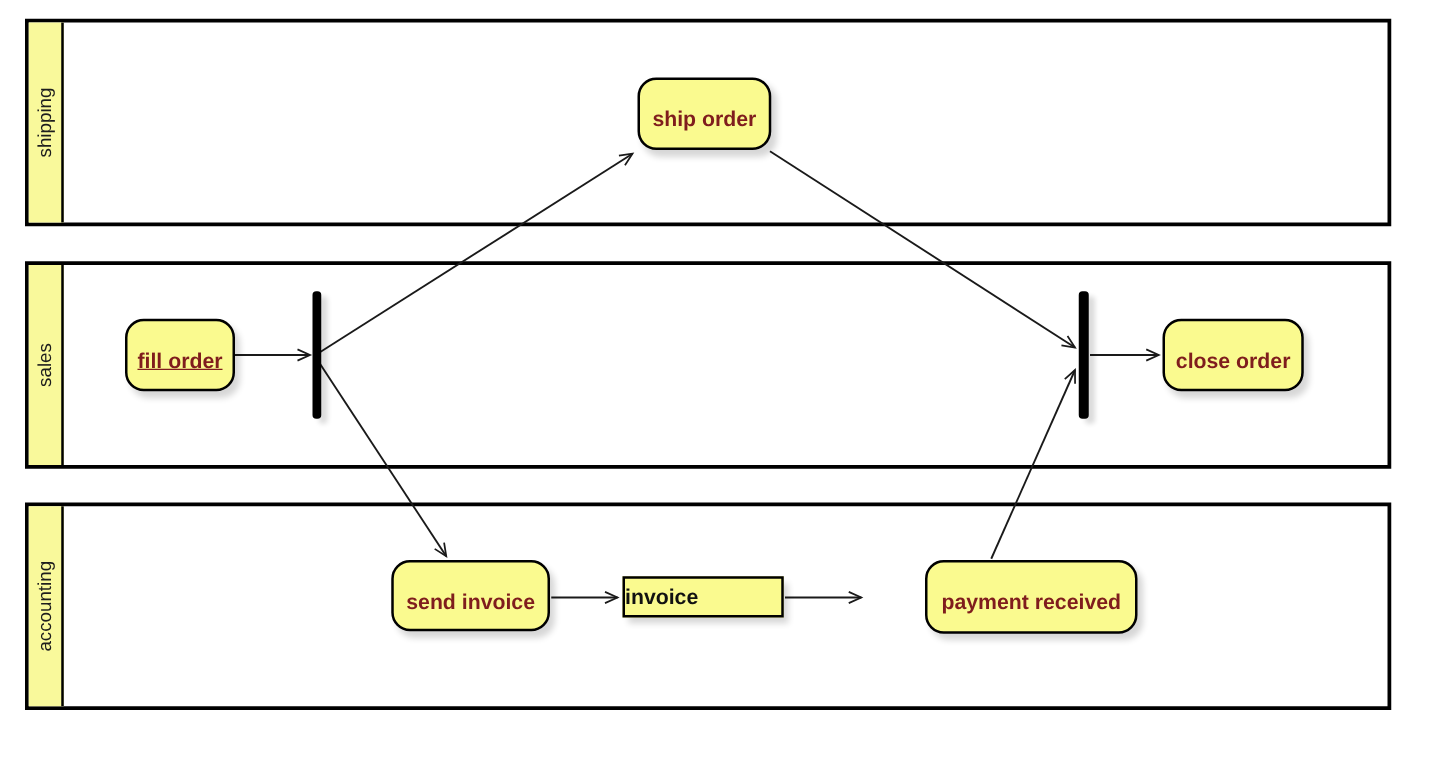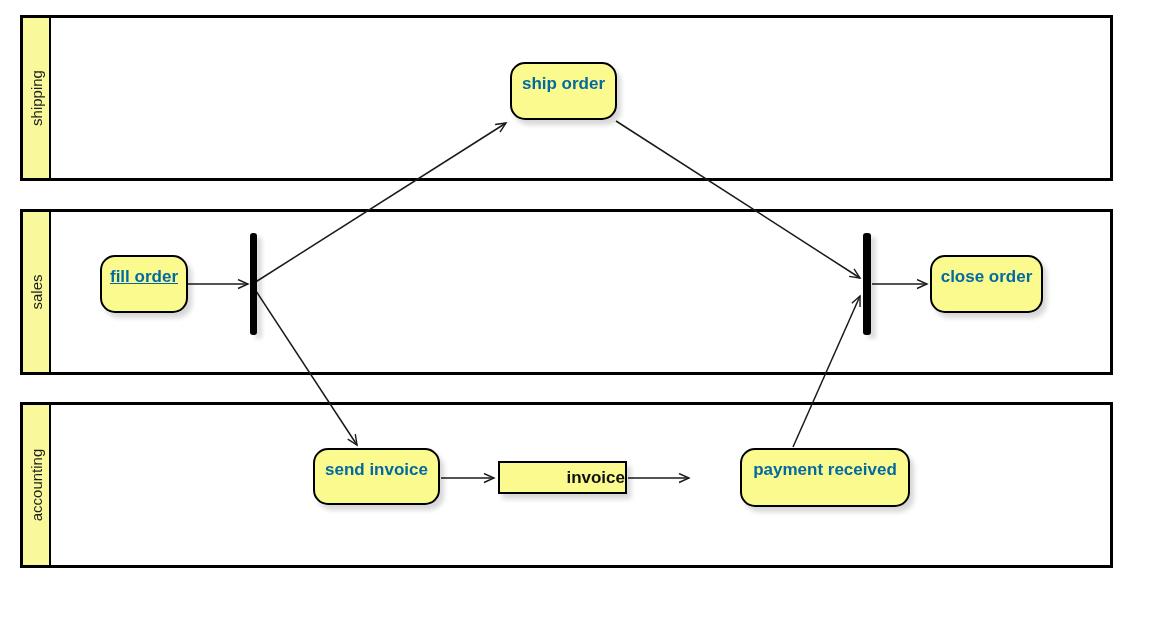--- a/index.html
+++ b/index.html
@@ -24,26 +24,26 @@
   .strip-label{position:absolute;left:50%;top:50%;transform:translate(-50%,-50%) rotate(-90deg);
                white-space:nowrap;font-size:15px;color:#1d1d1d;}
 
   
   .edges{position:absolute;left:0;top:0;width:1163px;height:621px;z-index:2;}
   .edge{stroke:var(--arrow);stroke-width:1.5;fill:none;}
 
   
   .action{position:absolute;background:var(--node-fill);border:2px solid var(--border);
           border-radius:15px;box-sizing:border-box;z-index:3;
-          display:flex;justify-content:center;align-items:flex-start;padding-top:10px;
-          font-weight:bold;font-size:17px;color:#0369a1;
+          display:flex;justify-content:center;align-items:flex-start;padding-top:22px;
+          font-weight:bold;font-size:17px;color:#7f1d1d;
           box-shadow:4px 5px 5px rgba(0,0,0,0.16);}
   .object-node{position:absolute;background:var(--node-fill);border:2px solid var(--border);
-          box-sizing:border-box;z-index:3;display:flex;justify-content:flex-end;align-items:center;
-          font-weight:bold;font-size:17px;color:#111;box-shadow:4px 5px 5px rgba(0,0,0,0.16);padding-left:29px;}
+          box-sizing:border-box;z-index:3;display:flex;justify-content:flex-start;align-items:center;
+          font-weight:bold;font-size:17px;color:#111;box-shadow:4px 5px 5px rgba(0,0,0,0.16);}
   .node-fill-order{left:100px;top:255px;width:88px;height:58px;text-decoration:underline;}
   .node-ship-order{left:510px;top:62px;width:107px;height:58px;}
   .node-close-order{left:930px;top:255px;width:113px;height:58px;border-radius:15px;}
   .node-send-invoice{left:313px;top:448px;width:127px;height:57px;}
   .node-payment-received{left:692px;top:448px;width:170px;height:59px;margin-left:48px;}
   .node-invoice{left:498px;top:461px;width:129px;height:33px;}
 
   
   .bar{position:absolute;width:7px;height:102px;background:#000;border-radius:3px;z-index:3;
        box-shadow:5px 4px 4px rgba(0,0,0,0.14);}

